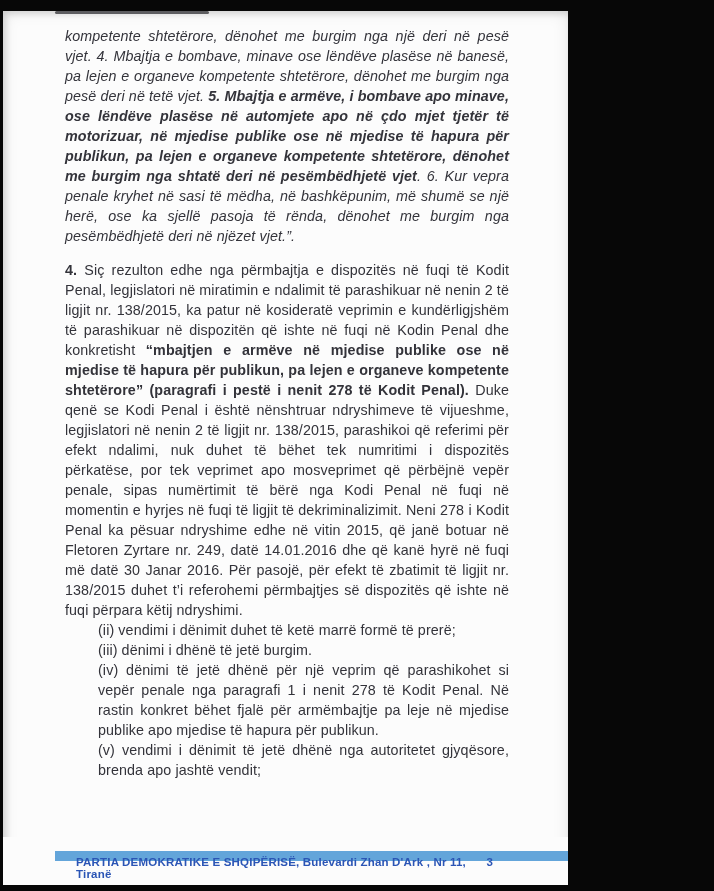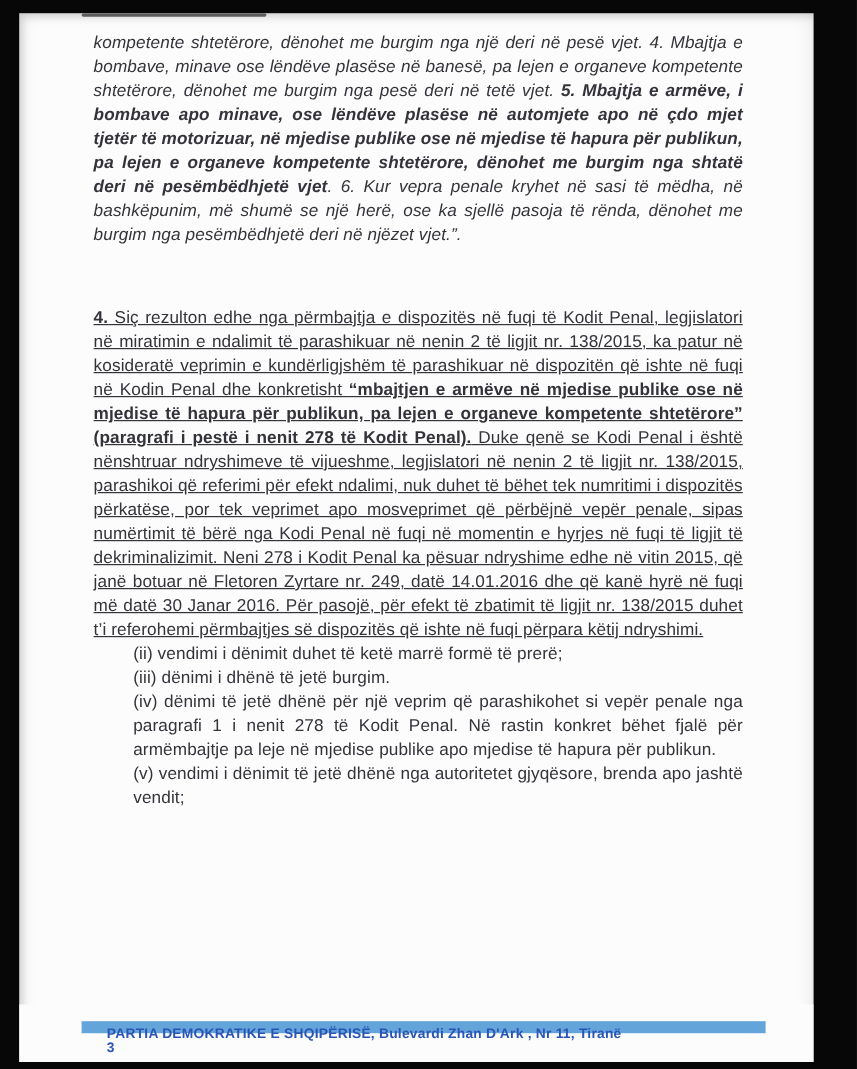--- a/index.html
+++ b/index.html
@@ -5,23 +5,23 @@
   html, body {
     margin: 0;
     padding: 0;
     width: 714px;
     height: 891px;
     background: #070707;
     font-family: "Liberation Sans", sans-serif;
   }
   .page {
     position: absolute;
-    left: 16px;
+    left: 3px;
     top: 11px;
-    width: 662px;
+    width: 565px;
     height: 874px;
     background: #fcfcfc;
     box-shadow: inset 0 0 16px rgba(0,0,0,0.10), inset 3px 3px 6px rgba(0,0,0,0.12);
     overflow: hidden;
   }
   .scan-artifact {
     position: absolute;
     left: 52px;
     top: 0;
     width: 154px;
@@ -37,21 +37,21 @@
     overflow: hidden;
     text-align: justify;
     color: #33333a;
     font-size: 14.3px;
     line-height: 20px;
     letter-spacing: 0.1px;
   }
   p { margin: 0; }
   .it { font-style: italic; }
   .b  { font-weight: bold; }
-  .gap-lg { margin-top: 49px; text-decoration: underline; }
+  .gap-lg { margin-top: 14px; }
   .gap-md { margin-top: 21px; }
   .conds { margin-left: 33px; }
   .footer-area {
     position: absolute;
     left: 0; right: 0; bottom: 0;
     height: 48px;
     background: #fcfcfc;
   }
   .footer-rule {
     position: absolute;
@@ -97,19 +97,19 @@
       <p>(ii) vendimi i dënimit duhet të ketë marrë formë të prerë;</p>
       <p>(iii) dënimi i dhënë të jetë burgim.</p>
       <p>(iv) dënimi të jetë dhënë për një veprim që parashikohet si vepër penale nga paragrafi 1 i nenit 278 të Kodit Penal. Në rastin konkret bëhet fjalë për armëmbajtje pa leje në mjedise publike apo mjedise të hapura për publikun.</p>
       <p>(v) vendimi i dënimit të jetë dhënë nga autoritetet gjyqësore, brenda apo jashtë vendit;</p>
     </div>
 
   </div>
 
   <div class="footer-area">
     <div class="footer-rule" style="background: rgb(99, 165, 218);"></div>
-    <div class="footer-line" style="color: rgb(43, 85, 181); flex-direction: column;">
+    <div class="footer-line" style="color: rgb(43, 85, 181);">
       <span>PARTIA DEMOKRATIKE E SHQIPËRISË, Bulevardi Zhan D'Ark , Nr 11, Tiranë</span>
       <span>3</span>
     </div>
   </div>
 
 </div>
 
 </body></html>

